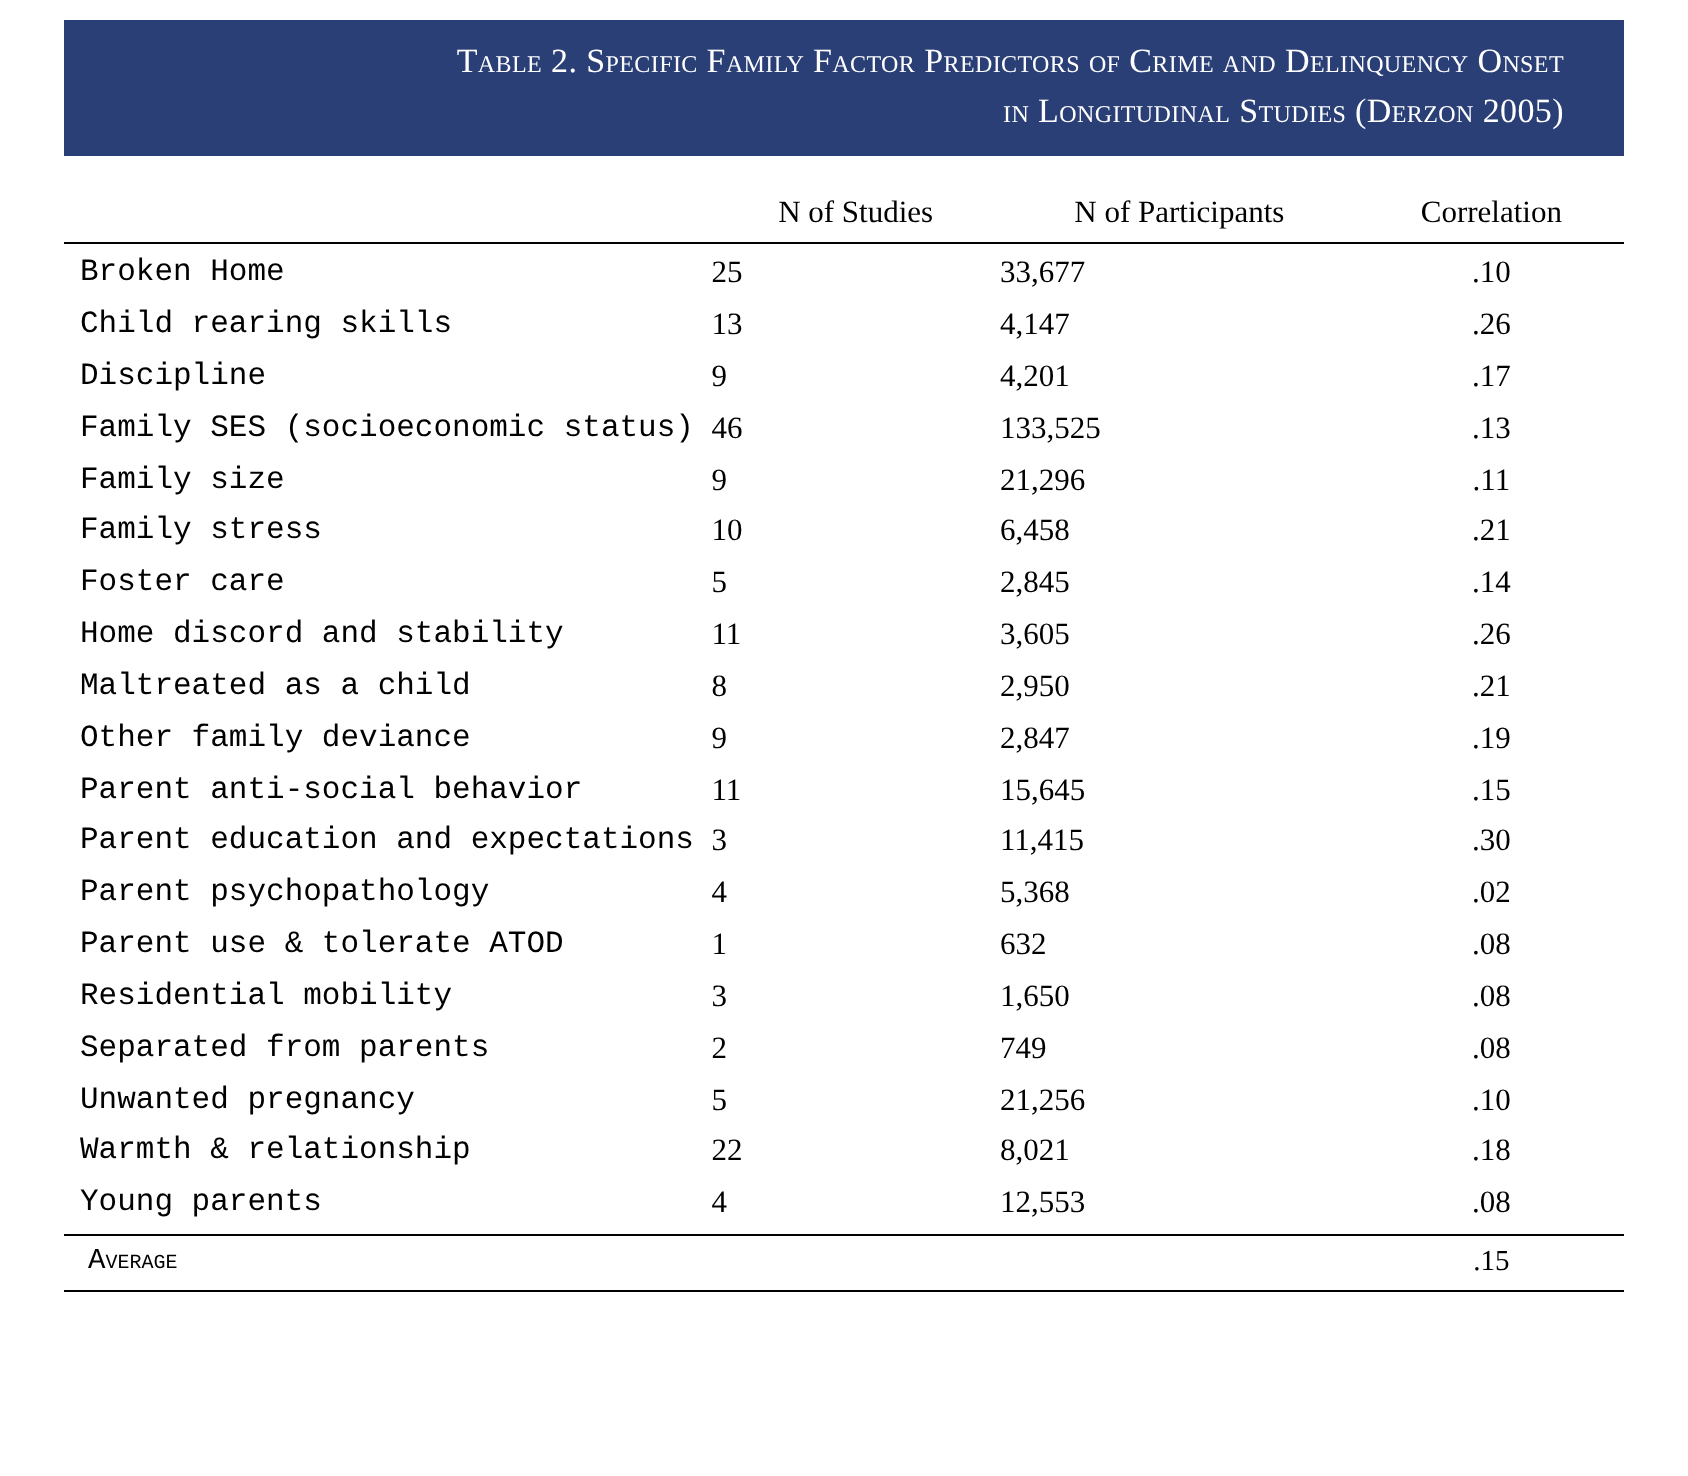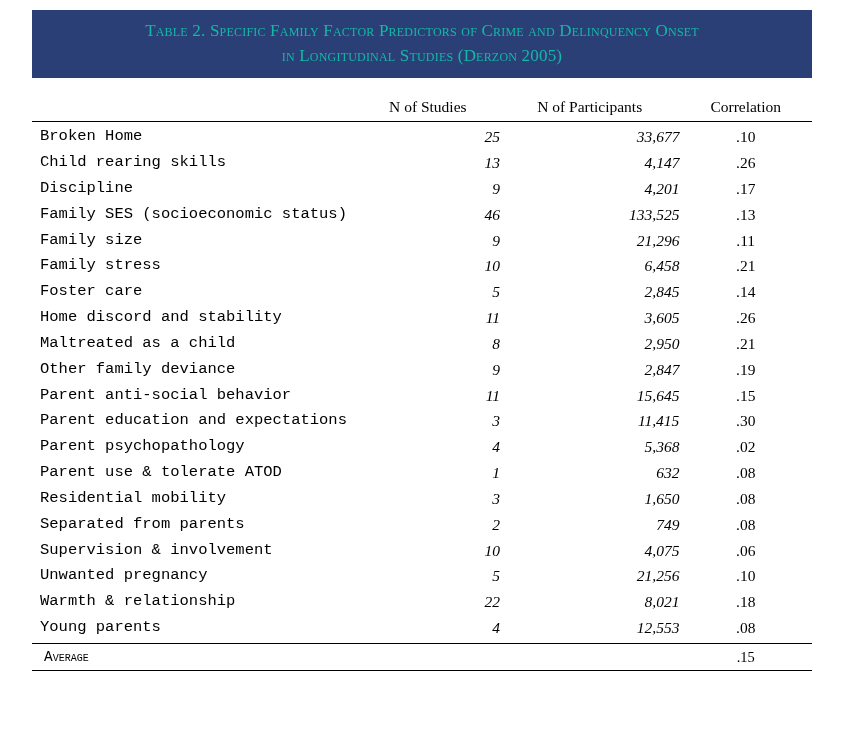--- a/index.html
+++ b/index.html
@@ -18,22 +18,22 @@
     margin: 10px auto 0 auto;
     position: relative;
   }
   table.data-table {
     width: 100%;
     border-collapse: collapse;
     table-layout: fixed;
   }
   .title-cell {
     background: #2b3f77;
-    color: #14b8a6;
-    text-align: center;
+    color: #ffffff;
+    text-align: right;
     padding: 9px 30px 10px 30px;
     font-size: 17px;
     line-height: 1.45;
     letter-spacing: 0.2px;
     font-variant: small-caps;
     font-weight: normal;
   }
   .title-line {
     display: block;
   }
@@ -51,22 +51,21 @@
     font-size: 15.5px;
     padding: 3px 0 3px 0;
     line-height: 1.28;
   }
   td.factor {
     text-align: left;
     padding-left: 8px;
     font-family: Liberation Mono, monospace;
   }
   td.num {
-    text-align: right;
-    font-style: italic;
+    text-align: left;
   }
   td.corr {
     text-align: center;
   }
   tbody tr.first-row td {
     padding-top: 5px;
   }
   tbody tr.last-data td {
     padding-bottom: 5px;
     border-bottom: 1.6px solid #000000;
@@ -202,26 +201,20 @@
         <td class="num">1,650</td>
         <td class="corr">.08</td>
       </tr>
       <tr>
         <td class="factor">Separated from parents</td>
         <td class="num">2</td>
         <td class="num">749</td>
         <td class="corr">.08</td>
       </tr>
       <tr>
-        <td class="factor">Supervision &amp; involvement</td>
-        <td class="num">10</td>
-        <td class="num">4,075</td>
-        <td class="corr">.06</td>
-      </tr>
-      <tr>
         <td class="factor">Unwanted pregnancy</td>
         <td class="num">5</td>
         <td class="num">21,256</td>
         <td class="corr">.10</td>
       </tr>
       <tr>
         <td class="factor">Warmth &amp; relationship</td>
         <td class="num">22</td>
         <td class="num">8,021</td>
         <td class="corr">.18</td>

